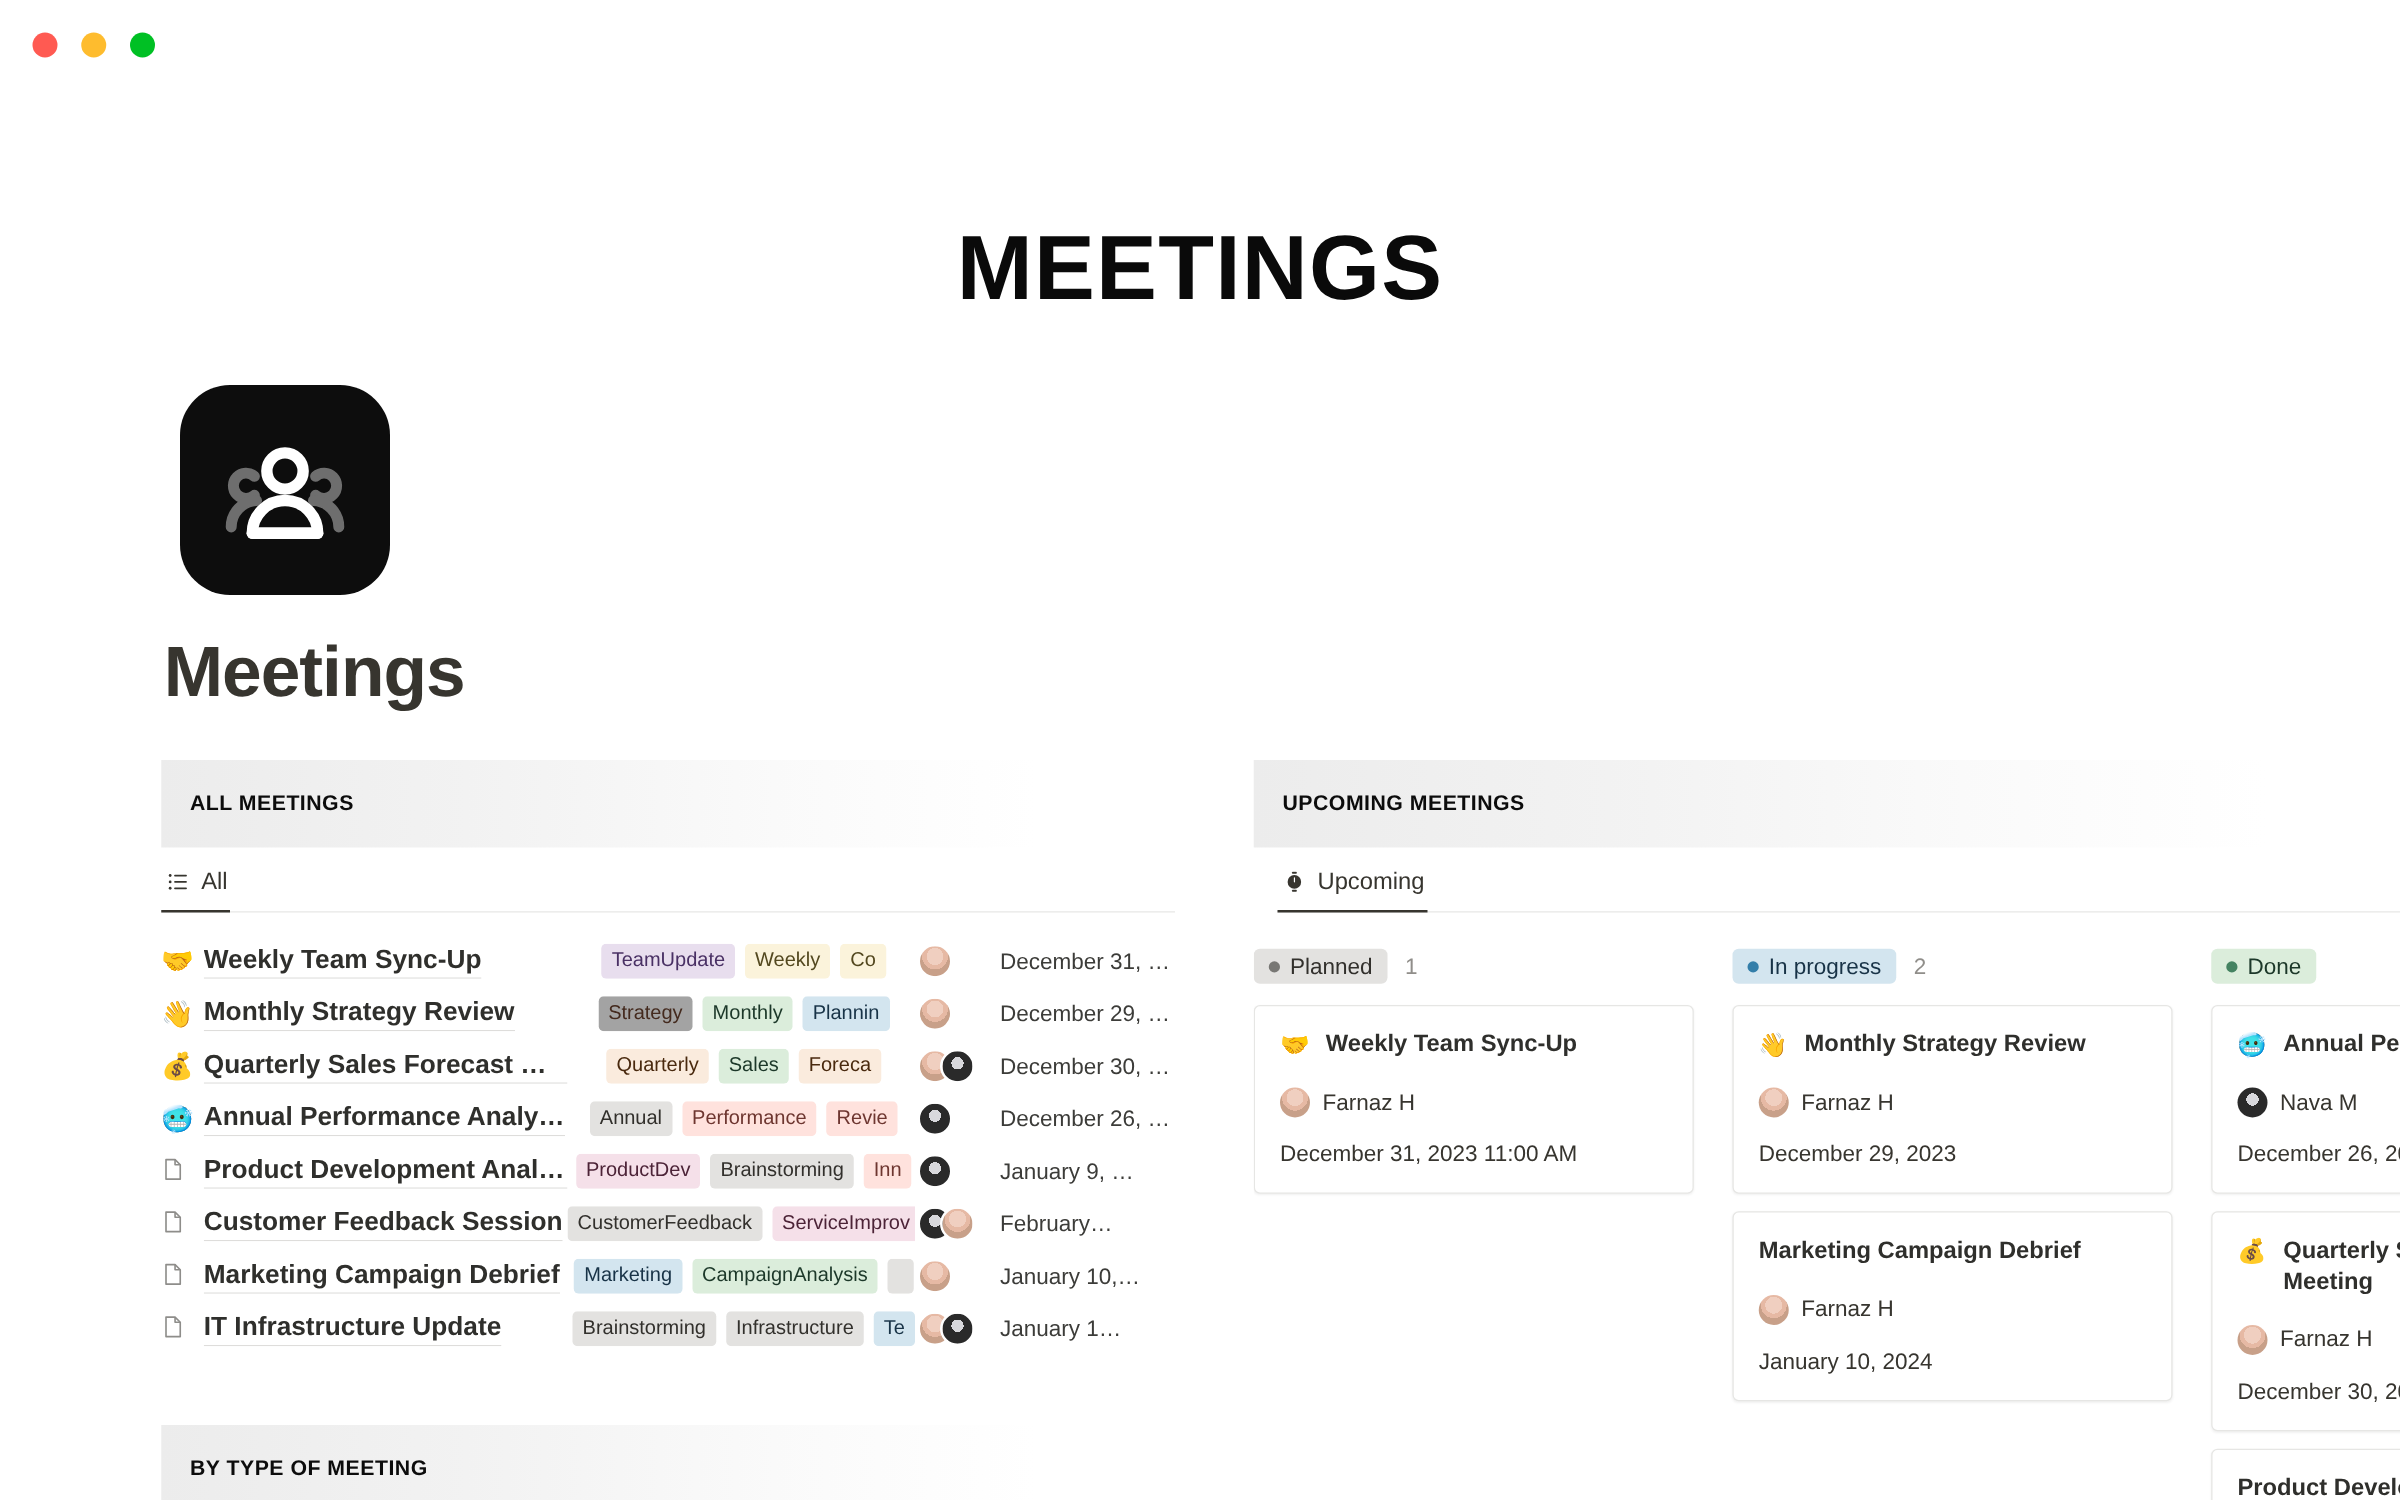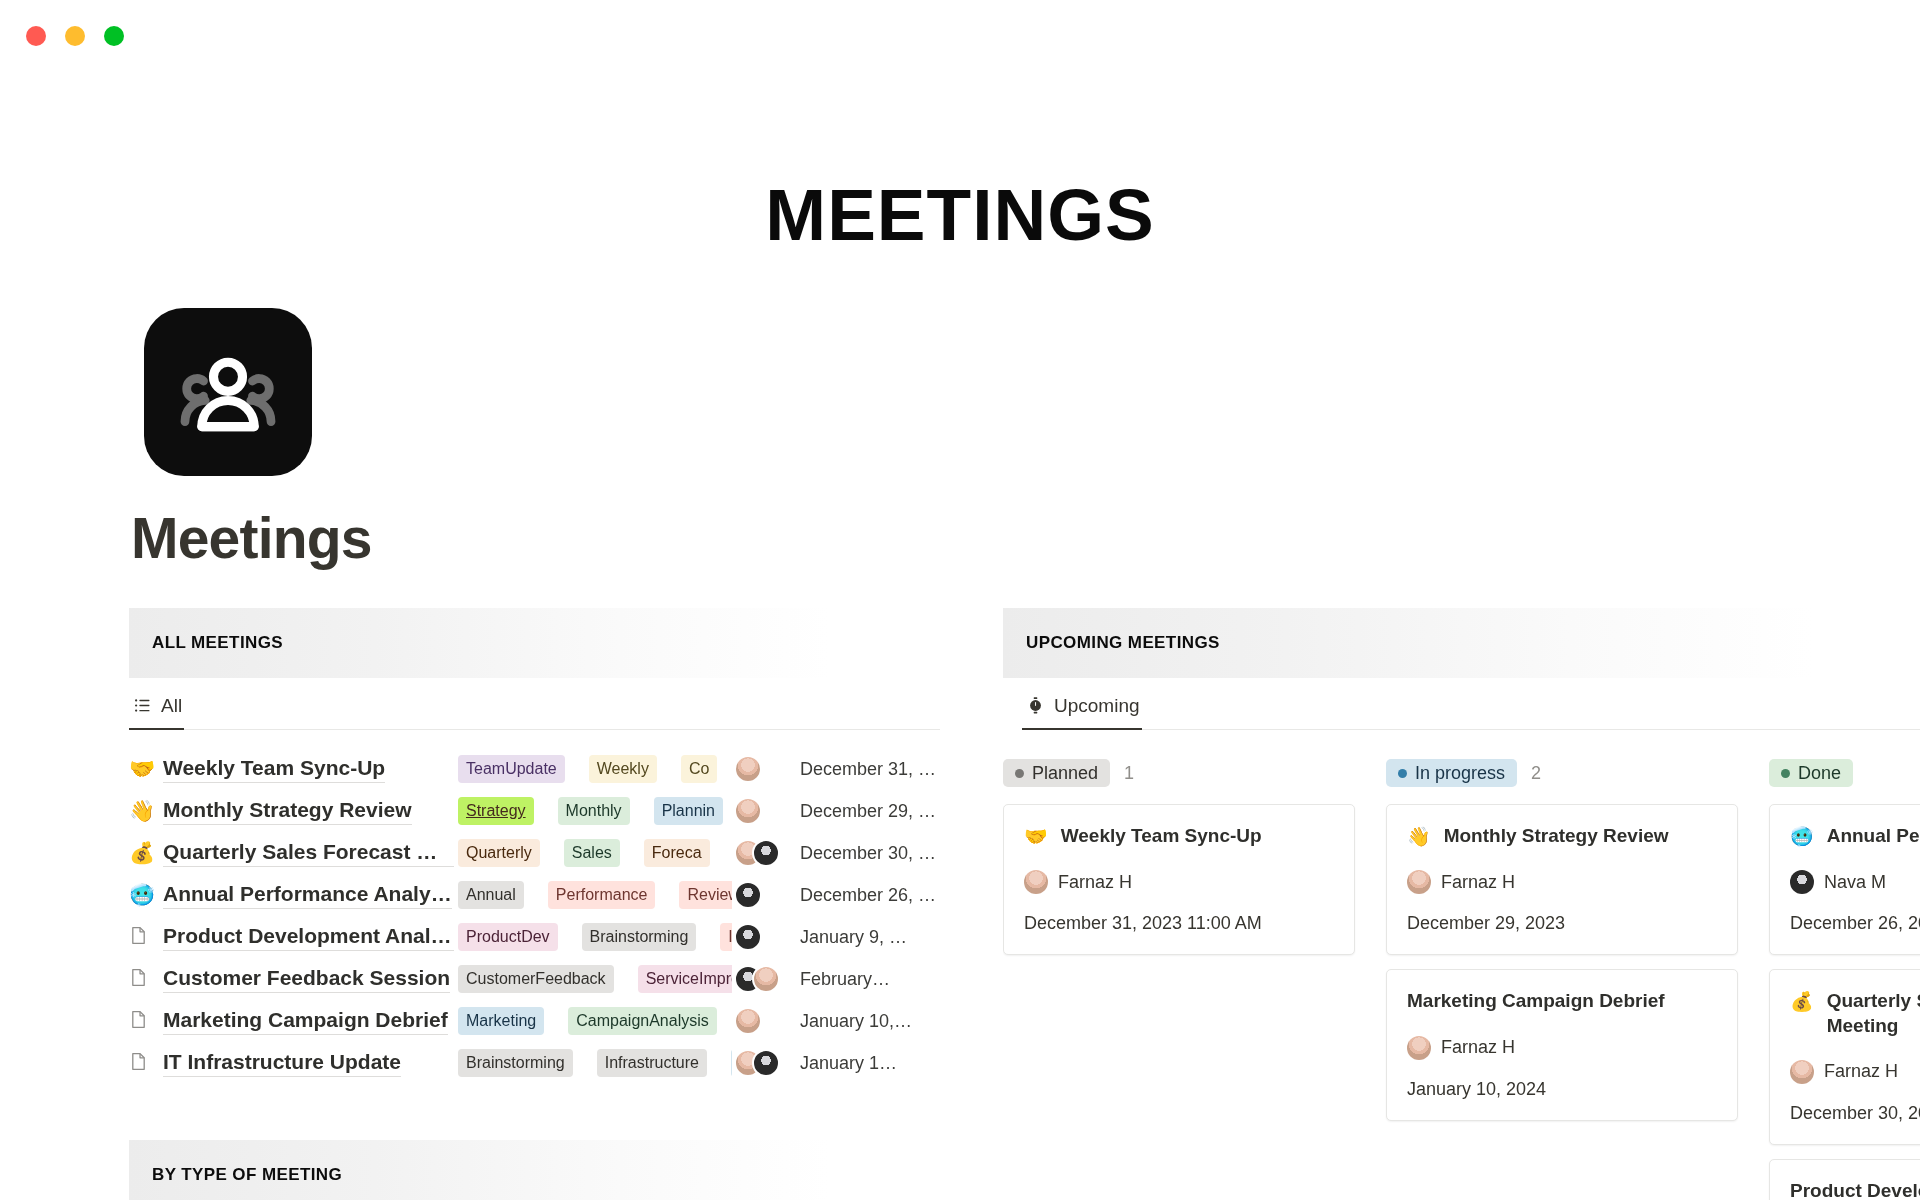--- a/index.html
+++ b/index.html
@@ -107,32 +107,32 @@
     display: inline-block;
     max-width: 291px;
     font-size: 21px; font-weight: 600; color: #2f2f2c;
     white-space: nowrap; overflow: hidden; text-overflow: ellipsis;
     border-bottom: 1px solid #dedddb;
     padding-bottom: 2px;
     vertical-align: bottom;
   }
   .mr-tags {
     flex: 0 0 278px;
-    display: flex; gap: 24px; overflow: hidden;
-    align-items: center; padding-left: 4px;
+    display: flex; gap: 8px; overflow: hidden;
+    align-items: center; padding-left: 4px; justify-content: center;
   }
   .tag {
     flex: 0 0 auto;
     font-size: 16px; line-height: 1;
     padding: 6px 8px; border-radius: 4px;
     white-space: nowrap;
   }
   .t-purple { background: #e8deee; color: #493064; }
   .t-yellow { background: #fbf3db; color: #53481f; }
-  .t-brown  { background: #bef264; color: #442a1e; text-decoration: underline; }
+  .t-brown  { background: #a3a3a3; color: #442a1e; }
   .t-green  { background: #dbeddb; color: #1c3829; }
   .t-blue   { background: #d3e5ef; color: #183347; }
   .t-orange { background: #faebdd; color: #49290e; }
   .t-gray   { background: #e3e2e0; color: #32302c; }
   .t-red    { background: #ffe2dd; color: #6e3630; }
   .t-pink   { background: #f5e0e9; color: #4c2337; }
 
   .mr-avatars {
     flex: 0 0 64px;
     display: flex; align-items: center; padding-left: 2px;
@@ -289,21 +289,21 @@
         <span class="avatar av-b"></span>
       </span>
       <span class="mr-date">December 30, …</span>
     </div>
     <div class="meeting-row">
       <span class="mr-emoji">🥶</span>
       <span class="mr-title-wrap"><span class="mr-title">Annual Performance Analy…</span></span>
       <span class="mr-tags">
         <span class="tag t-gray">Annual</span>
         <span class="tag t-red">Performance</span>
-        <span class="tag t-red">Review</span>
+        <span class="tag t-red">Revie</span>
       </span>
       <span class="mr-avatars">
         <span class="avatar av-b"></span>
       </span>
       <span class="mr-date">December 26, …</span>
     </div>
     <div class="meeting-row">
       <span class="mr-emoji"><svg viewBox="0 0 16 16" width="19" height="19" aria-hidden="true">
           <path d="M3.2 1.4h6.1l3.5 3.5v9.7H3.2z" fill="#fff" stroke="#8e8d8a" stroke-width="1.1" stroke-linejoin="round"></path>
           <path d="M9.3 1.4v3.5h3.5" fill="none" stroke="#8e8d8a" stroke-width="1.1" stroke-linejoin="round"></path>

